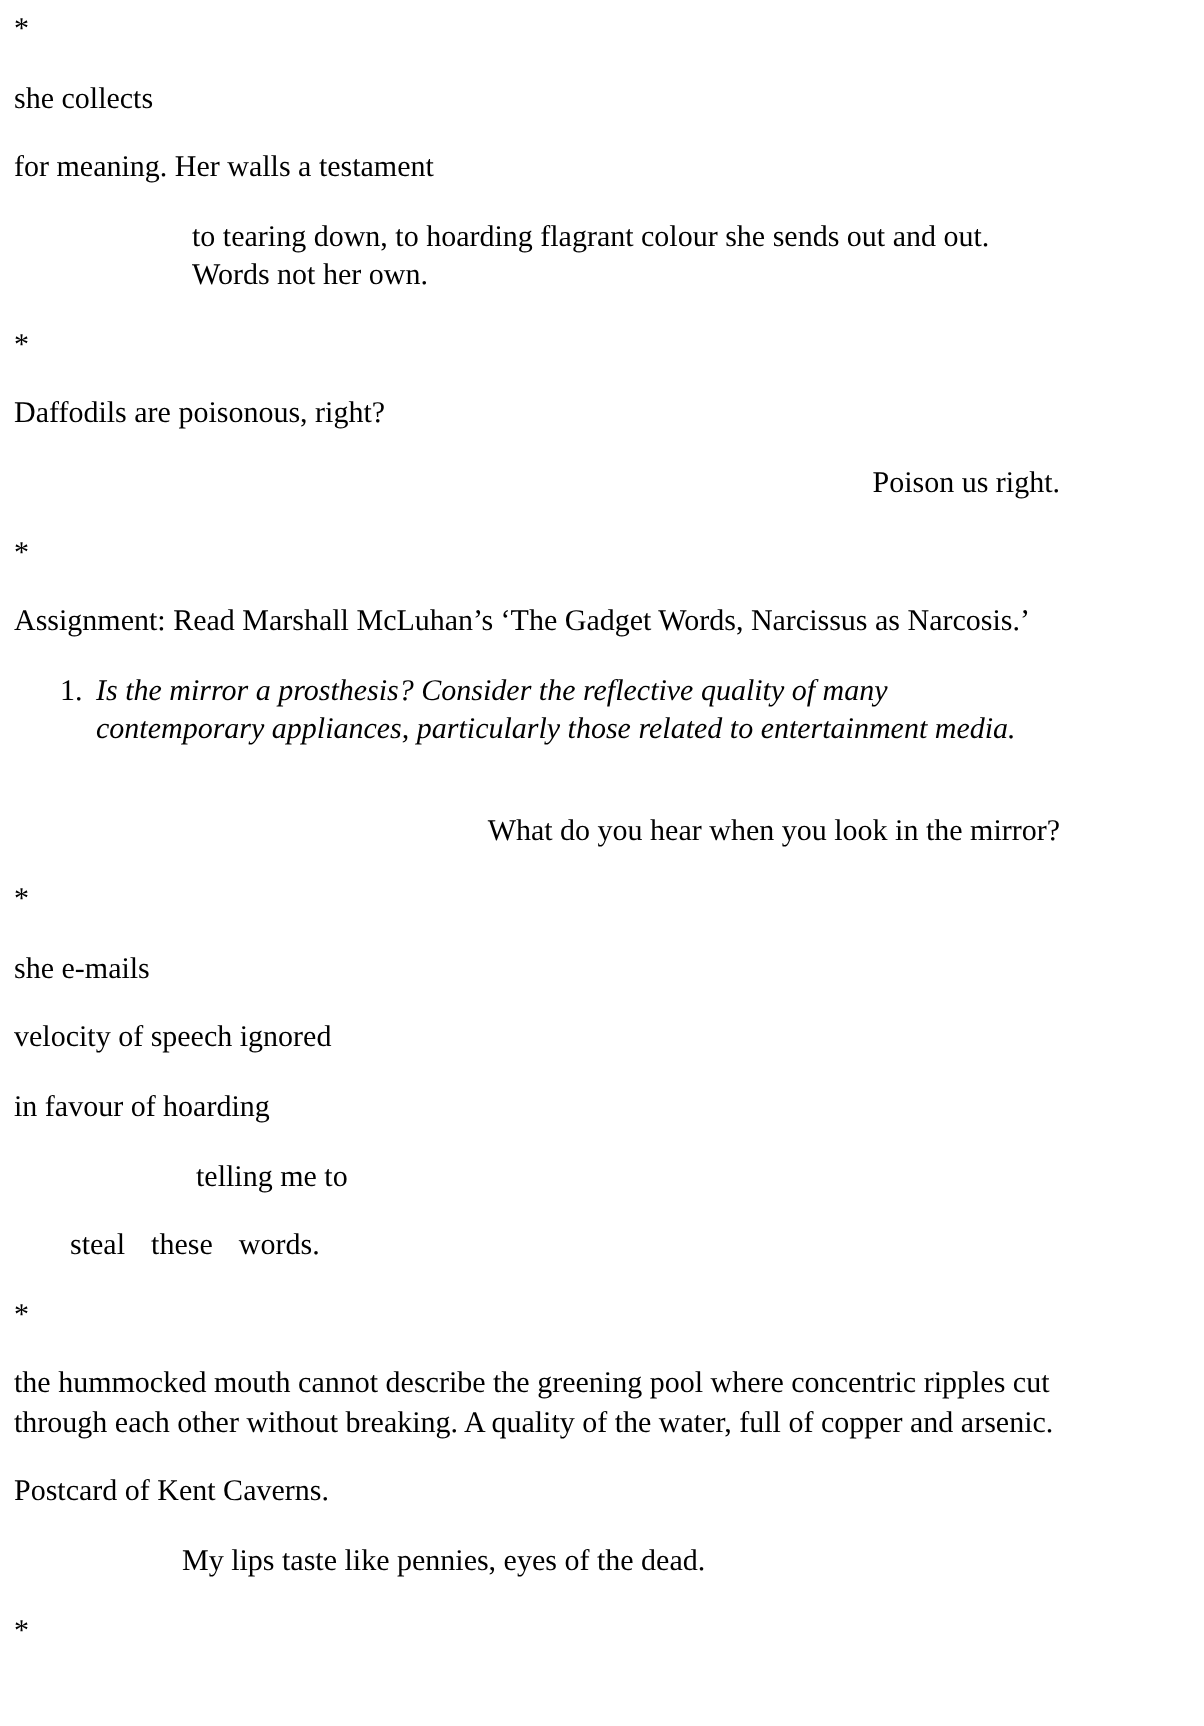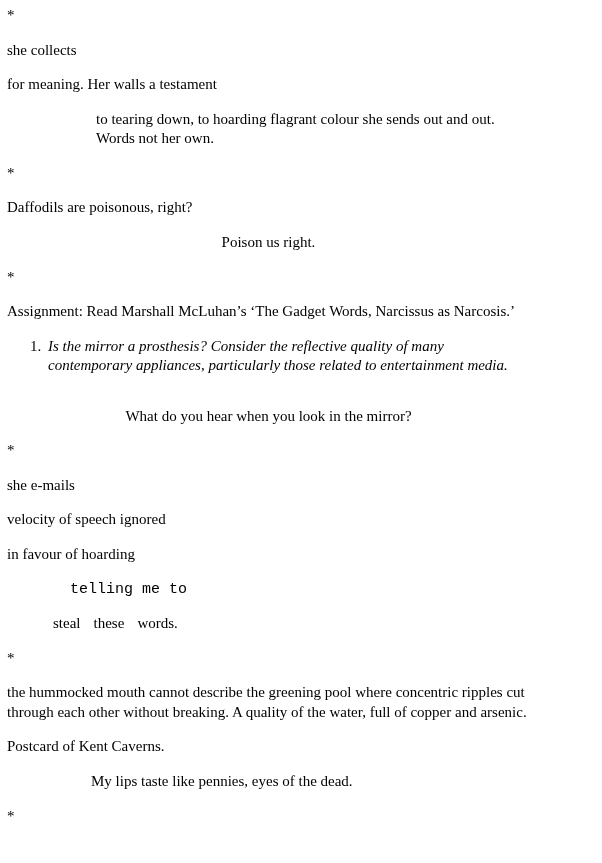--- a/index.html
+++ b/index.html
@@ -19,24 +19,24 @@
     font-size: 15px;
     line-height: 19.4px;
   }
   .content {
     width: 523px; 
   }
   .blk { margin: 0 0 15.2px 0; }
   .sep { letter-spacing: 0; }
   .italic { }
   .indent-deep { margin-left: 89px; }   
-  .indent-tell { margin-left: 63px; font-family: Liberation Mono, monospace; }   
-  .indent-steal { margin-left: 46px; word-spacing: 0.62em; } 
+  .indent-tell { margin-left: 91px; }   
+  .indent-steal { margin-left: 28px; word-spacing: 0.62em; } 
   .indent-lips { margin-left: 84px; }  
-  .right { text-align: center; }
+  .right { text-align: right; }
   .extra-gap-top { margin-top: 31px; }
   .list-gap-top { margin-top: 4px; }
   .numbered { margin-left: 23px; display: flex; }
   .numbered .num { flex: 0 0 18px; }
   .numbered .body { flex: 1 1 auto; font-style: italic; }
 </style>
 </head>
 <body>
 
 <div class="page">

